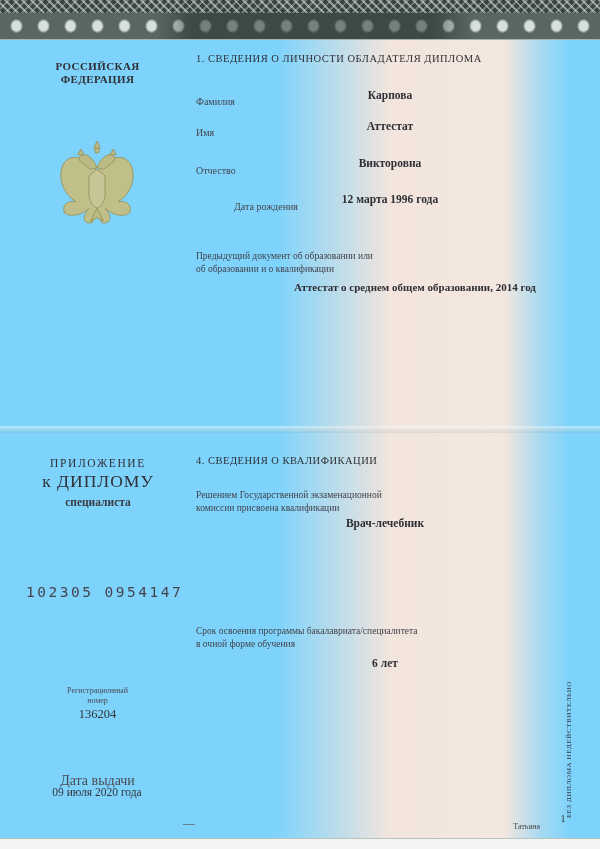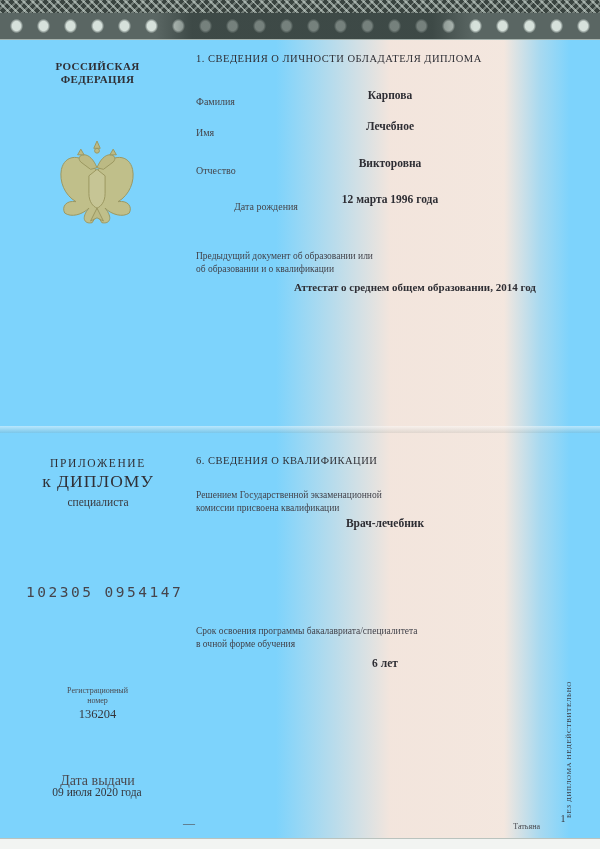--- a/index.html
+++ b/index.html
@@ -53,21 +53,21 @@
   }
   .abs{position:absolute;}
   .center{text-align:center;}
   .pre{white-space:pre-line;}
   
   .country{left:30px;top:60px;width:135px;font-size:11px;font-weight:700;line-height:13px;letter-spacing:0.4px;color:#2f2f35;}
   .eagle{left:55px;top:137px;width:84px;height:97px;}
   .institution{left:18px;top:226px;width:160px;font-size:10.5px;line-height:12.6px;color:#36363c;}
   .suppl1{left:18px;top:457px;width:160px;font-size:11.5px;letter-spacing:1.6px;color:#303036;}
   .suppl2{left:18px;top:471px;width:160px;font-size:17.5px;letter-spacing:1px;color:#303036;}
-  .suppl3{left:18px;top:496px;width:160px;font-size:11.5px;color:#3a3a40;}
+  .suppl3{left:18px;top:496px;width:160px;font-size:11.5px;color:#3a3a40;font-weight:bold;}
   .serial{left:26px;top:584px;width:200px;font-family:"DejaVu Sans Mono","Liberation Mono",monospace;
           font-size:14.5px;letter-spacing:2.5px;color:#46444b;}
   .reg-label{left:30px;top:686px;width:135px;font-size:8px;line-height:9.5px;color:#4a4a50;}
   .reg-num{left:30px;top:707px;width:135px;font-size:12.5px;color:#35353b;}
   .date-label{left:30px;top:773px;width:135px;font-size:14px;color:#4a4a50;}
   .date-val{left:22px;top:786px;width:150px;font-size:11.5px;color:#35353b;}
   
   .s1-title{left:196px;top:53px;width:380px;font-size:10.5px;letter-spacing:0.5px;color:#2f2f35;}
   .f-label{left:196px;width:140px;font-size:10px;color:#46464c;}
   .f-value{left:250px;width:280px;font-size:11.5px;font-weight:700;color:#2e2e34;text-align:center;}
@@ -143,33 +143,33 @@
 
   <div class="abs center date-label">Дата выдачи</div>
   <div class="abs center date-val">09 июля 2020 года</div>
 
   <div class="abs s1-title">1. СВЕДЕНИЯ О ЛИЧНОСТИ ОБЛАДАТЕЛЯ ДИПЛОМА</div>
 
   <div class="abs f-label fl1">Фамилия</div>
   <div class="abs f-value fv1">Карпова</div>
 
   <div class="abs f-label fl2">Имя</div>
-  <div class="abs f-value fv2">Лечебное</div>
+  <div class="abs f-value fv2">Аттестат</div>
 
   <div class="abs f-label fl3">Отчество</div>
   <div class="abs f-value fv3">Викторовна</div>
 
   <div class="abs f-label fl4">Дата рождения</div>
   <div class="abs f-value fv4">12 марта 1996 года</div>
 
   <div class="abs pre prev-label">Предыдущий документ об образовании или
 об образовании и о квалификации</div>
   <div class="abs prev-value">Аттестат о среднем общем образовании, 2014 год</div>
 
-  <div class="abs s2-title">6. СВЕДЕНИЯ О КВАЛИФИКАЦИИ</div>
+  <div class="abs s2-title">4. СВЕДЕНИЯ О КВАЛИФИКАЦИИ</div>
 
   <div class="abs pre decision">Решением Государственной экзаменационной
 комиссии присвоена квалификации</div>
   <div class="abs qual">Врач-лечебник</div>
 
   <div class="abs pre dur-label">Срок освоения программы бакалавриата/специалитета
 в очной форме обучения</div>
   <div class="abs dur-value">6 лет</div>
 
   <div class="abs dash">—</div>

